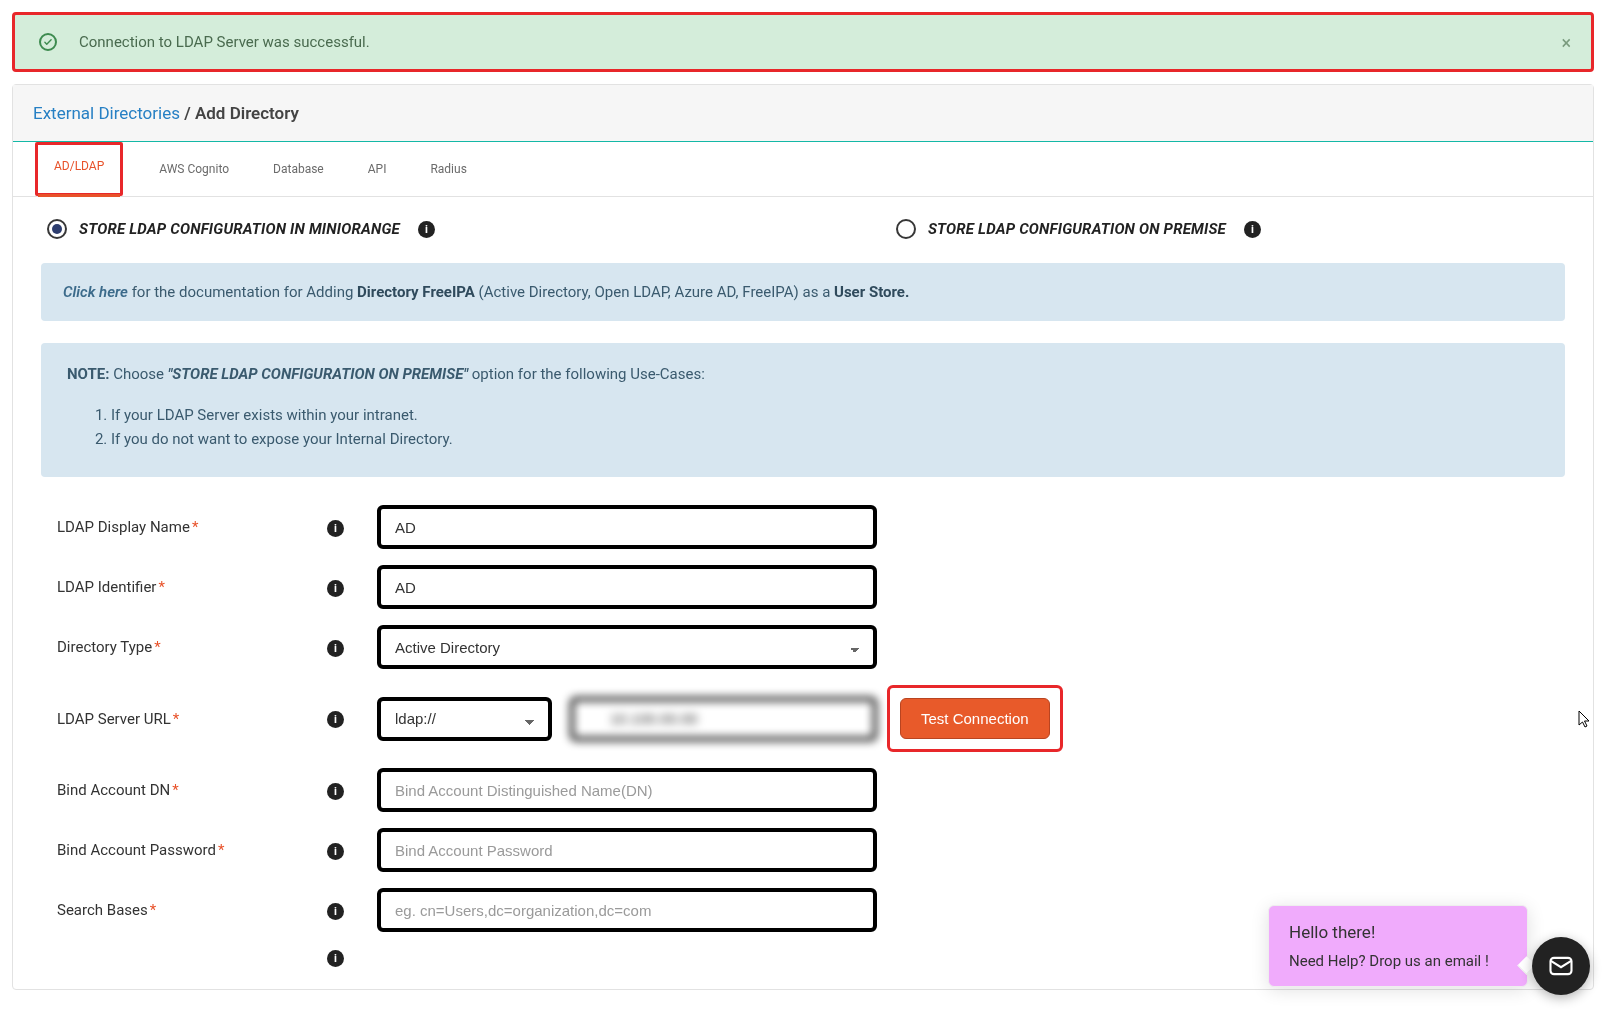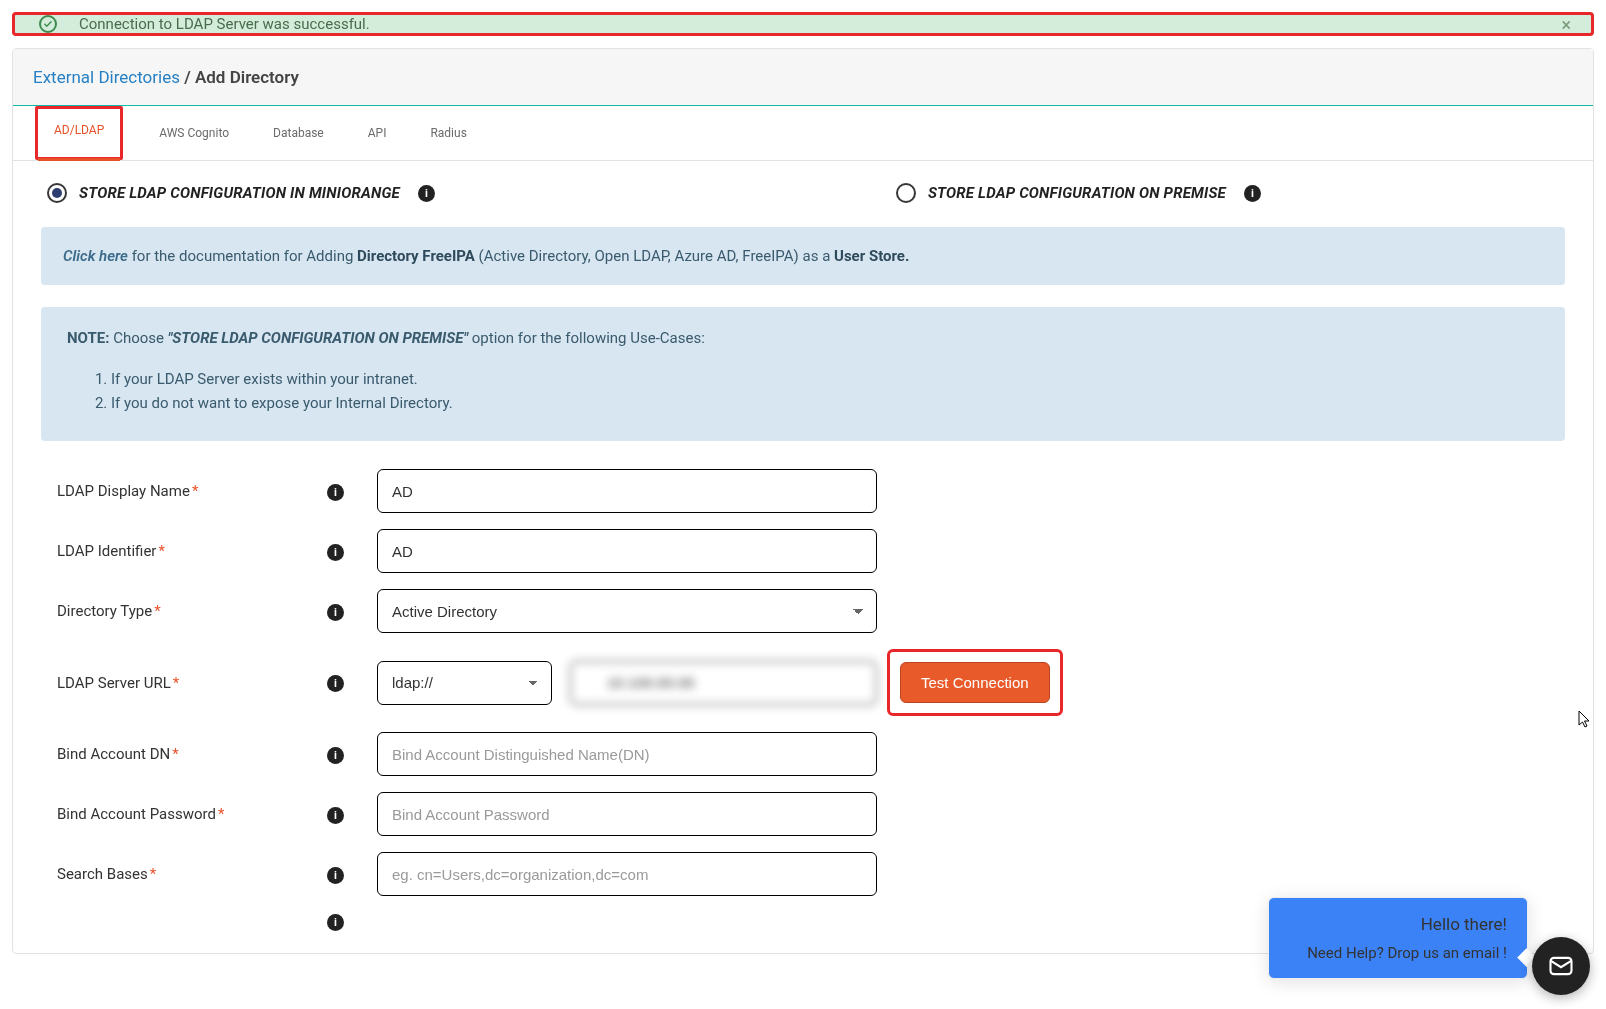--- a/index.html
+++ b/index.html
@@ -1,20 +1,20 @@
 <!DOCTYPE html>
 <html><head>
 <meta charset="utf-8">
 <style>
 * { box-sizing: border-box; margin: 0; padding: 0; }
 body { font-family: -apple-system, BlinkMacSystemFont, "Segoe UI", Roboto, sans-serif; background: #fff; color: #333; font-size: 15px; }
 
 .alert-success {
   margin: 12px;
-  padding: 0 24px;
+  padding: 18px 24px;
   background: #d4edda;
   border: 3px solid #e8272a;
   border-radius: 4px;
   display: flex;
   align-items: center;
   position: relative;
 }
 .alert-success .check-circle {
   width: 18px; height: 18px;
   border: 2px solid #3d8b4f;
@@ -118,21 +118,21 @@
   gap: 10px;
   margin-bottom: 16px;
   padding-left: 16px;
 }
 .form-label { color: #333; }
 .req { color: #e8522a; margin-left: 2px; }
 .info-col { text-align: left; }
 .info-col .info-dot { margin-left: 0; }
 
 input[type=text], input[type=password], select {
-  width: 100%; height: 44px; border: 1px solid #000000; border-radius: 6px;
+  width: 100%; height: 44px; border: 4px solid #000000; border-radius: 6px;
   padding: 0 14px; font-size: 15px; background: #fff; color: #333;
 }
 input::placeholder { color: #9a9a9a; }
 select { appearance: none; background-image: linear-gradient(45deg, transparent 50%, #666 50%), linear-gradient(135deg, #666 50%, transparent 50%); background-position: calc(100% - 18px) 19px, calc(100% - 13px) 19px; background-size: 5px 5px, 5px 5px; background-repeat: no-repeat; }
 
 .inline-two { display: flex; gap: 18px; }
 .inline-two > :first-child { width: 175px; flex-shrink: 0; }
 .inline-two > :last-child { flex: 1; position: relative; }
 .check-inside {
   position: absolute; left: 10px; top: 50%; transform: translateY(-50%);
@@ -144,23 +144,23 @@
 .btn-orange {
   background: #e85a2a; color: #fff; border: none; border-radius: 6px;
   padding: 11px 20px; font-size: 15px; cursor: pointer; white-space: nowrap;
 }
 .btn-highlight {
   border: 3px solid #e8272a; padding: 10px; border-radius: 6px; display: inline-block;
 }
 .btn-highlight .btn-orange { border: 1px solid #b94420; }
 
 .chat-bubble {
-  position: fixed; right: 78px; bottom: 30px; background: #3b82f6;
+  position: fixed; right: 78px; bottom: 22px; background: #f0abfc;
   border: 1px solid #eee; border-radius: 6px; padding: 16px 20px;
-  box-shadow: 0 3px 18px rgba(0,0,0,.12); width: 260px; text-align: right;
+  box-shadow: 0 3px 18px rgba(0,0,0,.12); width: 260px;
 }
 .chat-bubble .line1 { font-size: 17px; color: #333; margin-bottom: 10px; }
 .chat-bubble .line2 { font-size: 15px; color: #333; }
 .chat-bubble::after {
   content: ""; position: absolute; right: -6px; bottom: 14px;
   width: 12px; height: 12px; background: #fff; transform: rotate(45deg);
   border-right: 1px solid #eee; border-bottom: 1px solid #eee;
 }
 .chat-fab {
   position: fixed; right: 16px; bottom: 14px; width: 58px; height: 58px;

